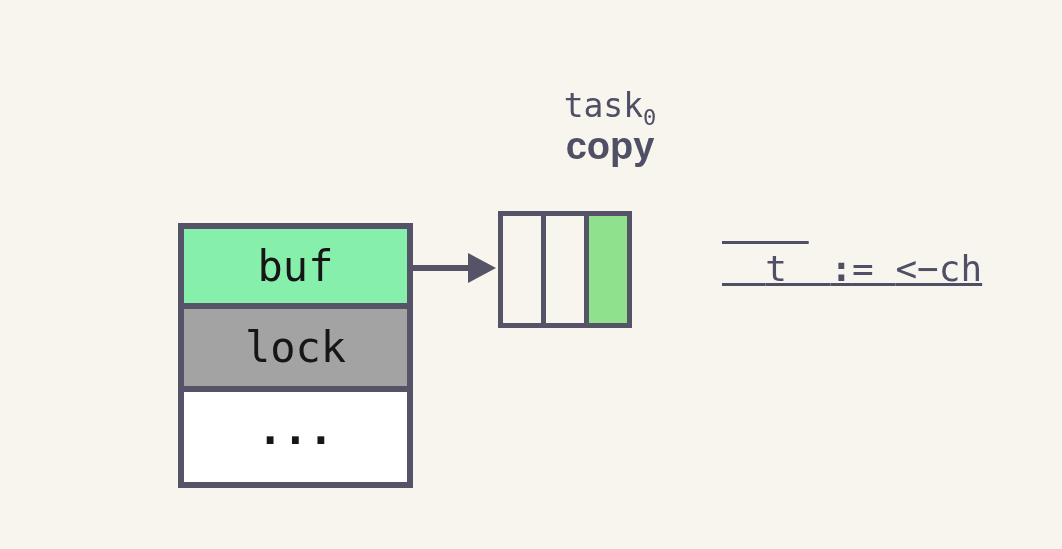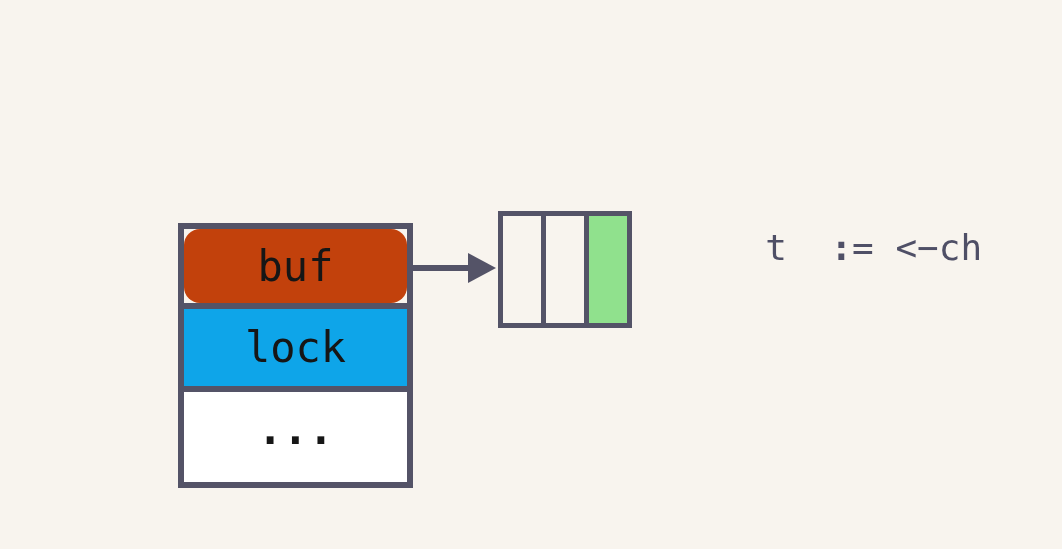--- a/index.html
+++ b/index.html
@@ -93,55 +93,60 @@
     text-align: center;
     font-family: "Liberation Sans", sans-serif;
     font-weight: bold;
     font-size: 42px;
     color: var(--label-text, #4f4f66);
   }
 
   
   .code-line {
     position: absolute;
-    left: 722px; top: 143px;
+    left: 722px; top: 164px;
     font-size: 36px;
     line-height: 42px;
     white-space: pre;
     color: var(--label-text, #4f4f66);
+    text-decoration: underline;
   }
   .code-line .bold { font-weight: bold; }
 </style>
 </head>
 <body>
 
 <div class="canvas">
 
   <div class="struct-box">
 
-  <div class="struct-row" style="background-color: #c2410c; border-radius: 16px;">
+  <div class="struct-row" style="background-color: #86efac;">
         <span>buf</span>
       </div>
-      <div class="struct-row" style="background-color: #0ea5e9;">
+      <div class="struct-row" style="background-color: #a3a3a3;">
         <span>lock</span>
       </div>
       <div class="struct-row" style="background-color: rgb(255, 255, 255);">
         <span class="dots-label">...</span>
       </div>
     </div>
 
   <div class="arrow-line"></div>
   <div class="arrow-head"></div>
 
   <div class="channel-box">
 
   <div class="slot" style="background-color: rgb(248, 244, 238);"></div>
       <div class="slot" style="background-color: rgb(248, 244, 238);"></div>
       <div class="slot" style="background-color: rgb(144, 225, 141);"></div>
     </div>
 
+  <div class="op-label">
+    <div class="task-line"><span>task</span><sub>0</sub></div>
+    <div class="copy-line">copy</div>
+  </div>
 
 
   <div class="code-line">
     
   <span>t  </span><span class="bold">:</span><span>= </span><span>&lt;−ch</span></div>
 
 </div>
 
 </body></html>

